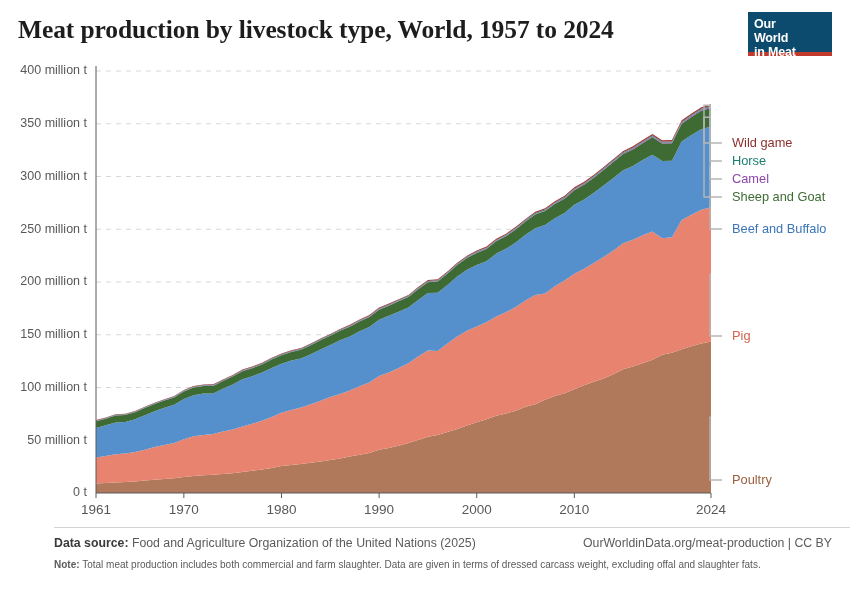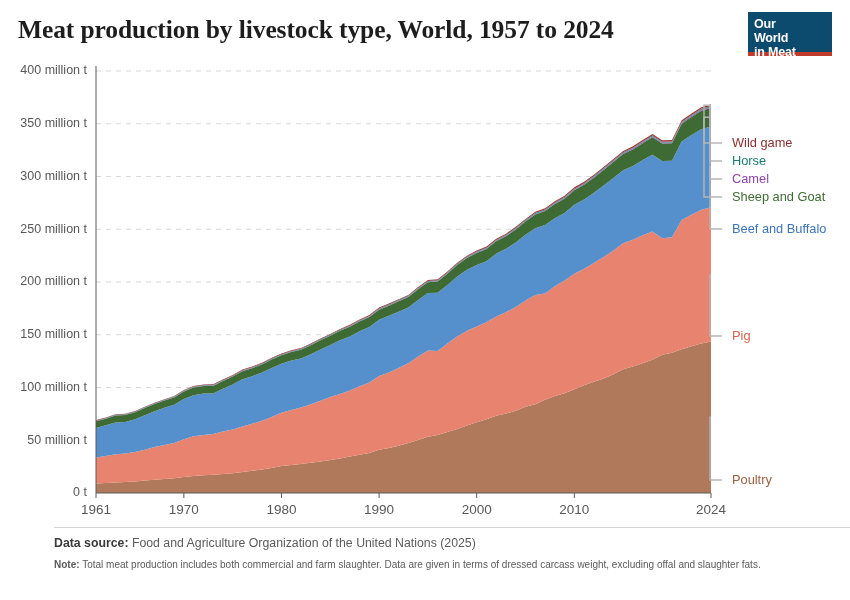--- a/index.html
+++ b/index.html
@@ -137,19 +137,20 @@
           <text x="732" y="424" class="legend-label" fill="#9c5f3f">Poultry</text>
           <path d="M711,357.3 L710,357.3 L710,420 L722,420" class="legend-connector"></path>
         </g>
     </svg>
   </div>
 
   <div class="footer">
     <div class="rule"></div>
     <div class="foot-row">
       <b>Data source:</b><span> Food and Agriculture Organization of the United Nations (2025)</span>
+      <span class="foot-right">OurWorldinData.org/meat-production | CC BY</span>
     </div>
     <div class="foot-note">
       <b>Note:</b><span> Total meat production includes both commercial and farm slaughter. Data are given in terms of dressed carcass weight, excluding offal and slaughter fats.</span>
     </div>
   </div>
 
 </div>
 
 </body></html>

